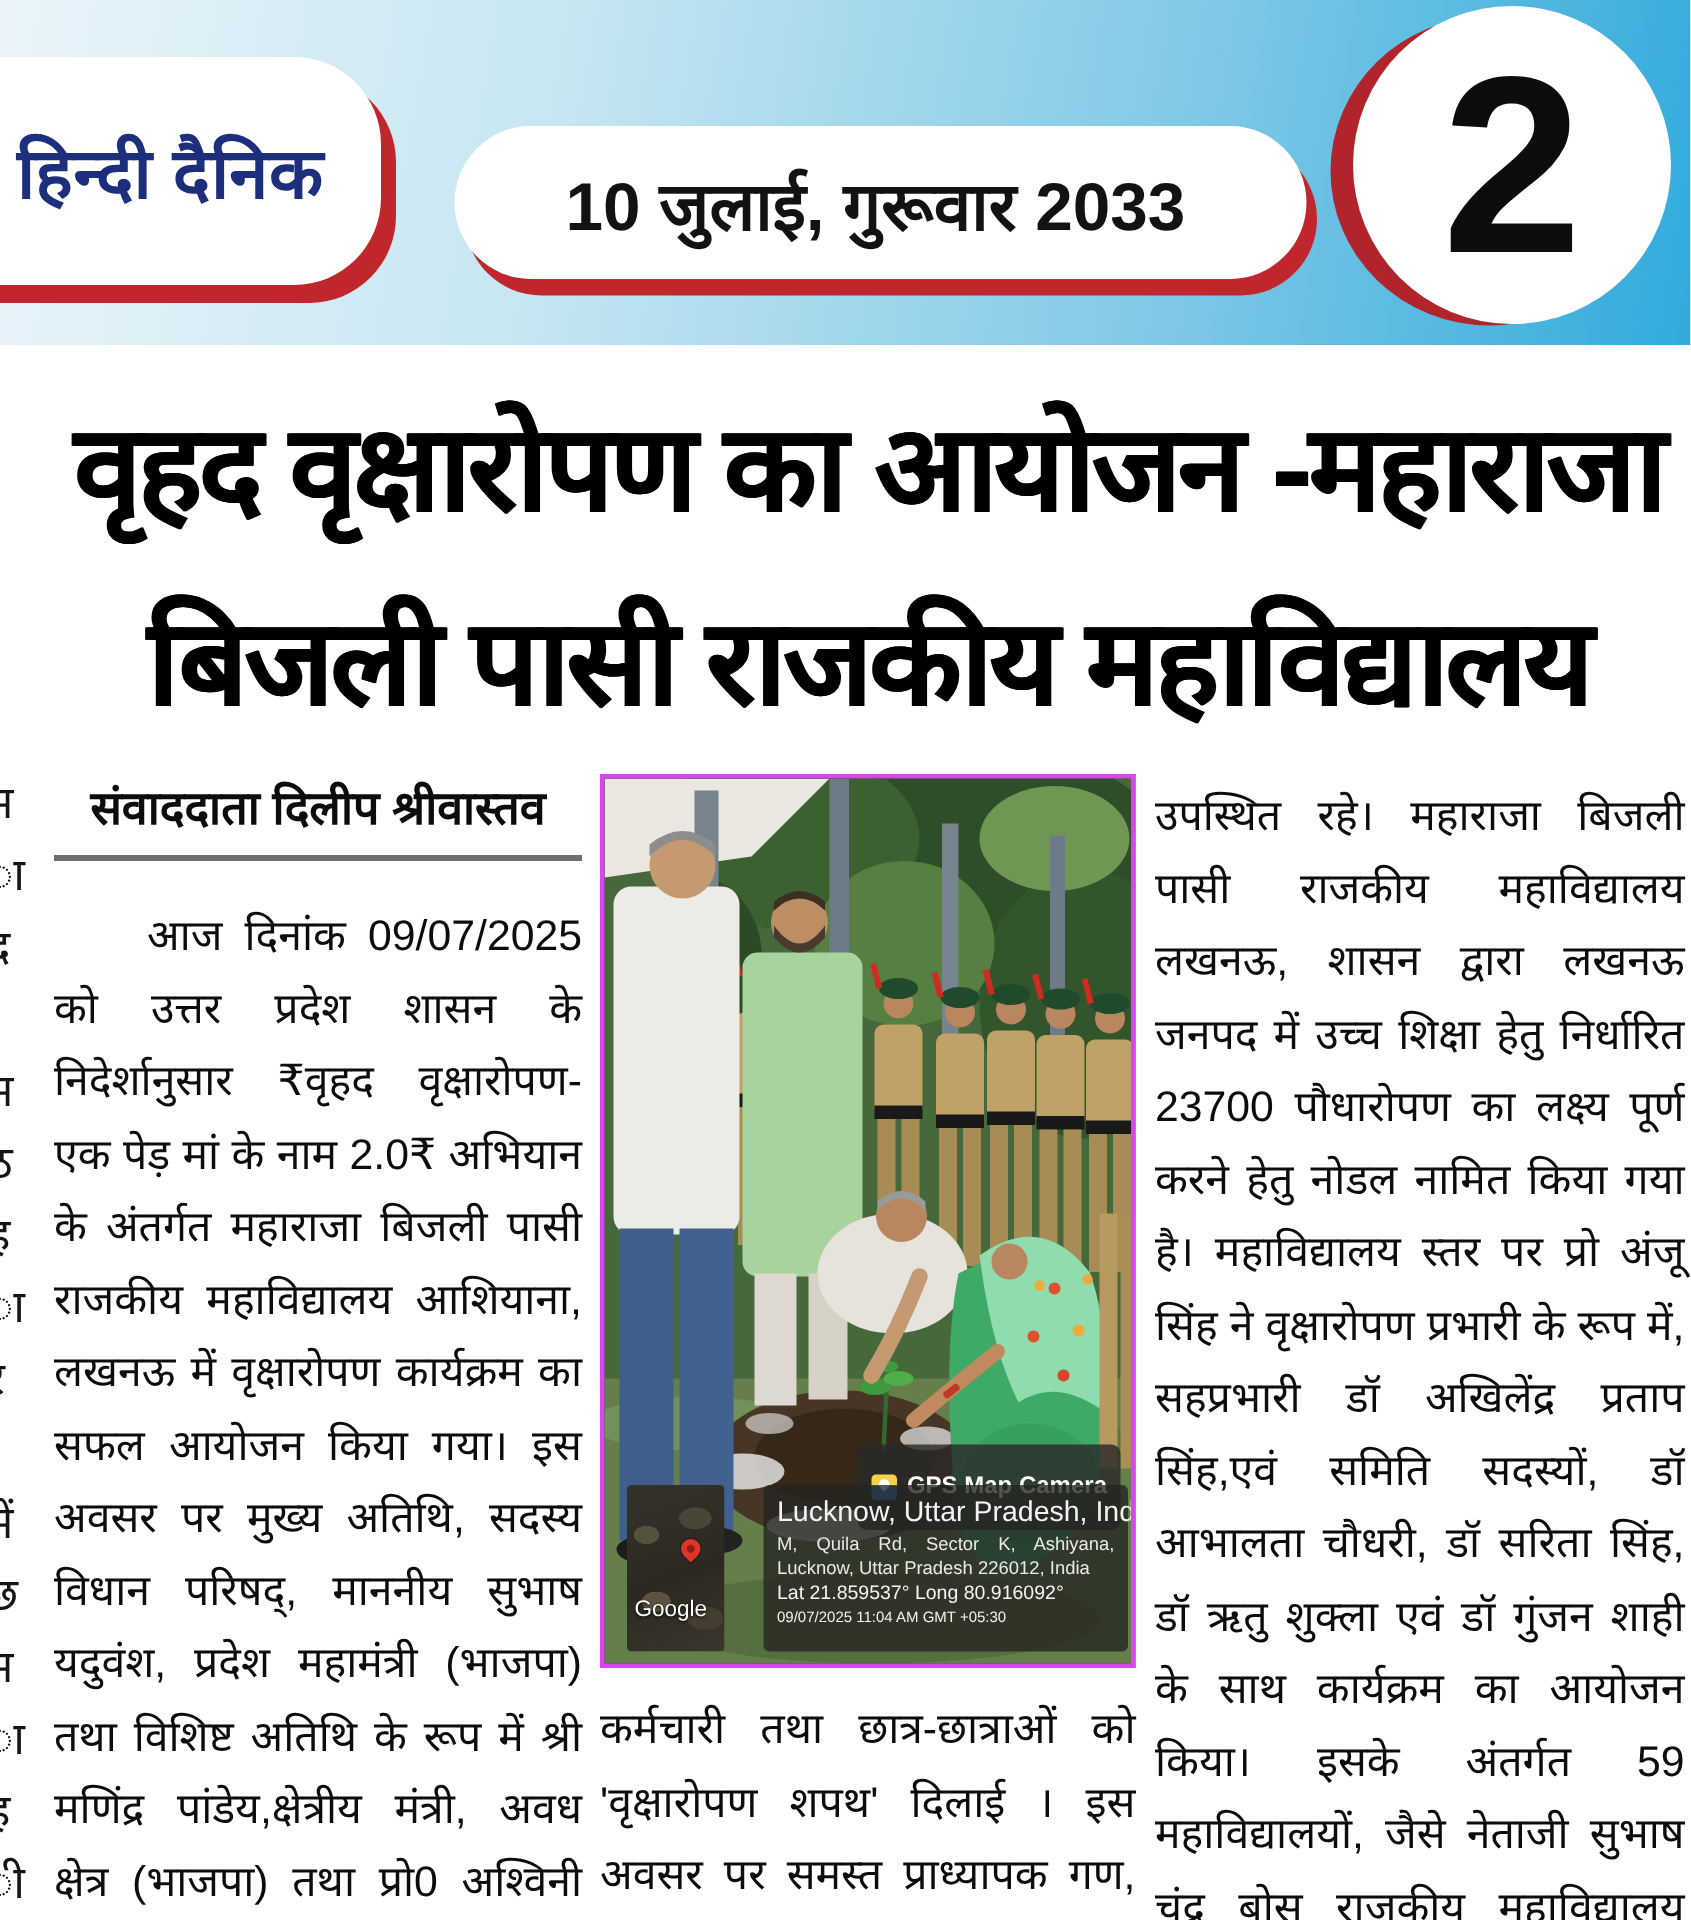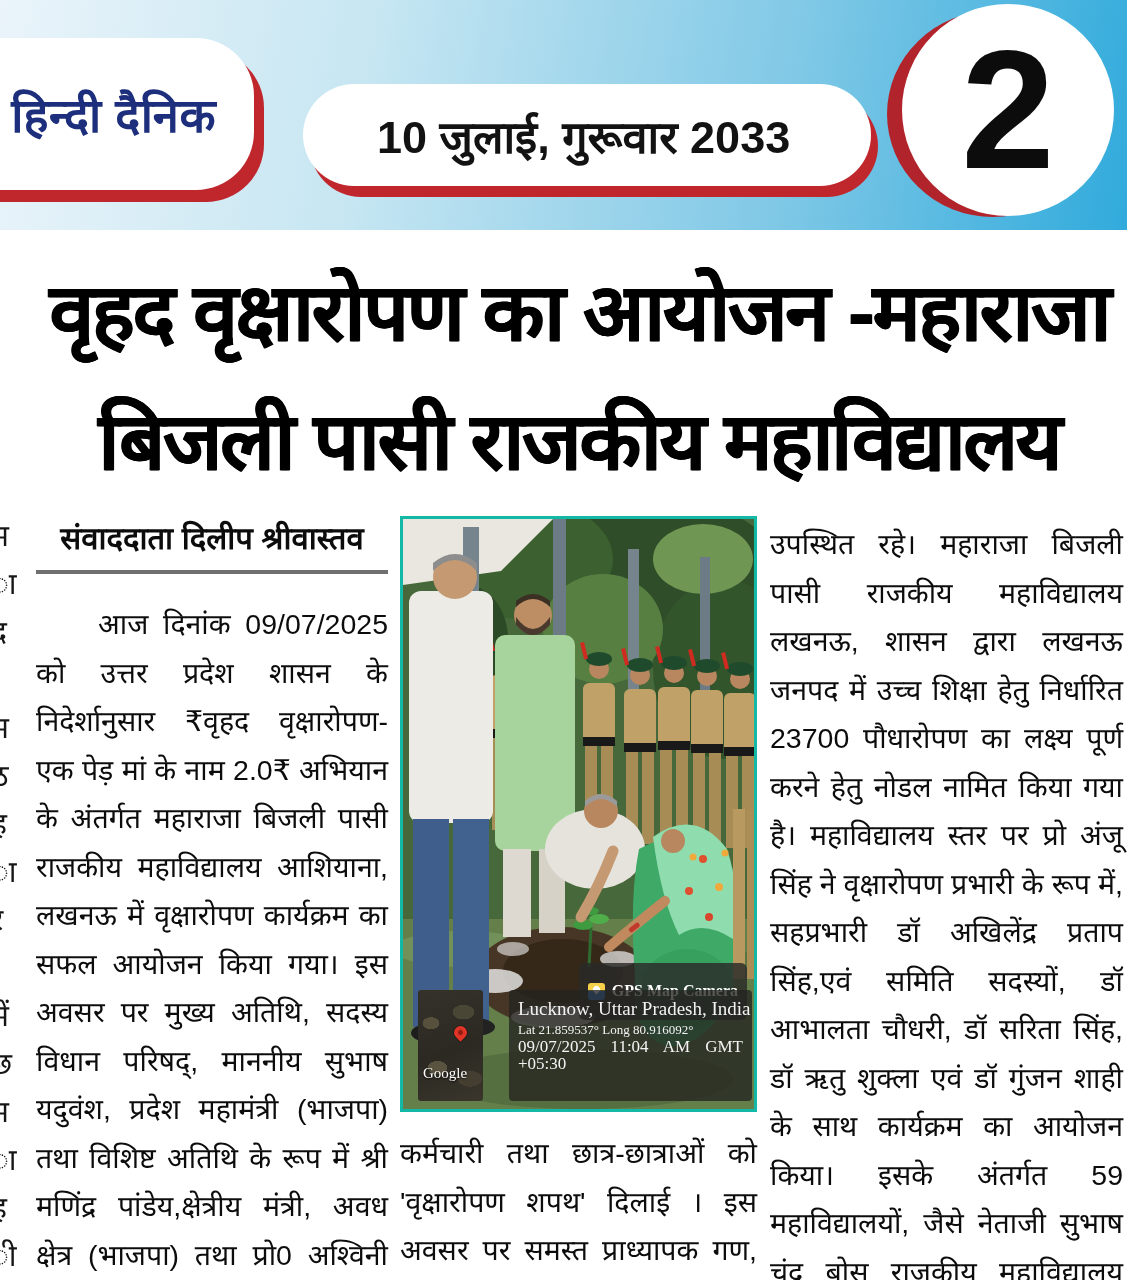--- a/index.html
+++ b/index.html
@@ -43,22 +43,22 @@
   .col p{margin:0;}
   .col-left{left:36px;top:518px;width:352px;}
   .col-mid{left:400px;top:516px;width:357px;}
   .col-right{left:770px;top:520px;width:353px;}
   .byline{font-weight:bold;font-size:31px;line-height:42px;text-align:center;}
   .byline-rule{height:4px;background:#6f6f6f;margin:10px 0 0 0;width:352px;}
   .first-par{margin-top:26px !important;text-indent:62px;}
   .mid-par{margin-top:17px !important;}
 
   
-  .photo{position:relative;width:357px;height:596px;border:3px solid #14b8a6;box-sizing:border-box;
-    background:#3a5c33;overflow:hidden;font-family:Liberation Serif, serif;}
+  .photo{position:relative;width:357px;height:596px;border:3px solid #d946ef;box-sizing:border-box;
+    background:#3a5c33;overflow:hidden;}
   .photo svg{display:block;width:100%;height:100%;}
 
   .gps-badge{position:absolute;right:7px;top:444px;display:flex;align-items:center;gap:7px;
     background:rgba(42,42,40,0.82);border-radius:6px;padding:4px 9px;}
   .gps-badge .gps-icon{width:17px;height:17px;border-radius:3px;position:relative;
     background:linear-gradient(180deg,#f5d14a 0%,#f5d14a 46%,#3b7de0 46%,#3b7de0 100%);}
   .gps-badge .gps-icon::after{content:"";position:absolute;left:5px;top:3px;width:7px;height:7px;
     background:#fff;border-radius:50% 50% 50% 0;transform:rotate(-45deg);}
   .gps-badge span{color:#fff;font-weight:bold;font-size:16px;}
 
@@ -74,21 +74,21 @@
   .map-thumb .pin::after{content:"";position:absolute;left:4px;top:4px;width:5px;height:5px;
     border-radius:50%;background:#8f1d14;}
   .map-thumb .google{position:absolute;left:5px;bottom:4px;color:#fff;font-size:15px;
     text-shadow:0 1px 2px #000;}
 
   .gps-info{position:absolute;left:106px;top:471px;width:243px;height:111px;box-sizing:border-box;
     background:rgba(36,36,32,0.78);border-radius:4px;padding:7px 9px;color:#f3f3f3;}
   .gps-info .loc-title{font-size:19px;line-height:24px;white-space:nowrap;}
   .gps-info .addr{font-size:12.3px;line-height:16px;color:#e9e9e9;}
   .gps-info .latlong{font-size:13px;line-height:17px;}
-  .gps-info .time{font-size:17px;line-height:17px;}
+  .gps-info .time{font-size:10px;line-height:17px;}
 </style>
 </head>
 <body>
 
 <div class="page">
 
   <header class="masthead">
     <div class="brand-box">
       <span>हिन्दी दैनिक</span>
     </div>
@@ -249,20 +249,21 @@
       <div class="gps-badge">
         <div class="gps-icon"></div>
         <span>GPS Map Camera</span>
       </div>
       <div class="map-thumb">
         <div class="pin"></div>
         <div class="google">Google</div>
       </div>
       <div class="gps-info">
         <div class="loc-title">Lucknow, Uttar Pradesh, India</div>
+        <div class="addr">M, Quila Rd, Sector K, Ashiyana, Lucknow, Uttar Pradesh 226012, India</div>
         <div class="latlong">Lat 21.859537° Long 80.916092°</div>
         <div class="time">09/07/2025 11:04 AM GMT +05:30</div>
       </div>
     </figure>
     <p class="mid-par">कर्मचारी तथा छात्र-छात्राओं को 'वृक्षारोपण शपथ' दिलाई । इस अवसर पर समस्त प्राध्यापक गण, कार्यालय स्टाफ एवं छात्र-छात्राएं</p>
   </section>
 
   <section class="col col-right">
     <p>उपस्थित रहे। महाराजा बिजली पासी राजकीय महाविद्यालय लखनऊ, शासन द्वारा लखनऊ जनपद में उच्च शिक्षा हेतु निर्धारित 23700 पौधारोपण का लक्ष्य पूर्ण करने हेतु नोडल नामित किया गया है। महाविद्यालय स्तर पर प्रो अंजू सिंह ने वृक्षारोपण प्रभारी के रूप में, सहप्रभारी डॉ अखिलेंद्र प्रताप सिंह,एवं समिति सदस्यों, डॉ आभालता चौधरी, डॉ सरिता सिंह, डॉ ऋतु शुक्ला एवं डॉ गुंजन शाही के साथ कार्यक्रम का आयोजन किया। इसके अंतर्गत 59 महाविद्यालयों, जैसे नेताजी सुभाष चंद्र बोस राजकीय महाविद्यालय लखनऊ, राजकीय महाविद्यालय महोना लखनऊ, राजकीय महाविद्यालय राजाजीपुरम, इस्लामिया डिग्री कॉलेज, गोयल इंस्टीट्यूट आदि में पौधा रोपण कर इस वृहद अभियान में योगदान दिया गया।</p>
   </section>

